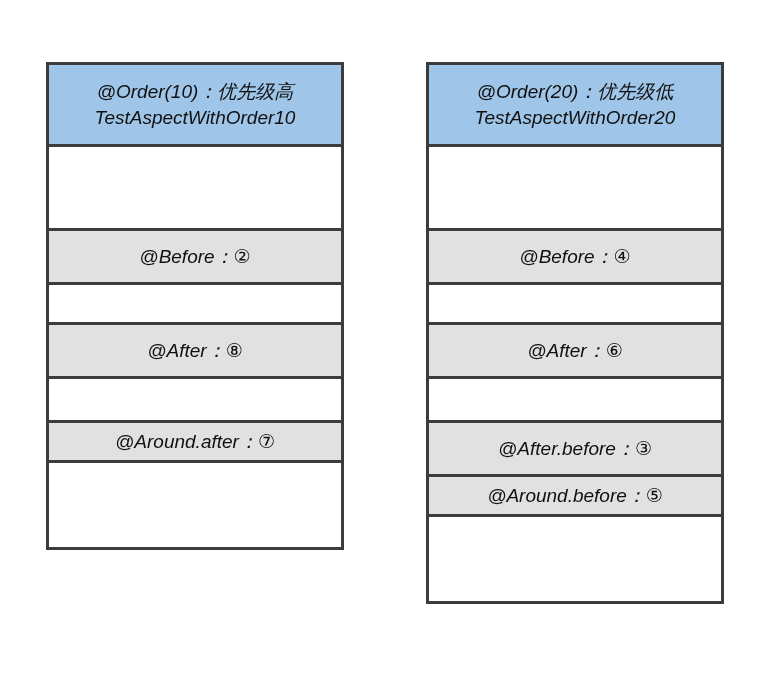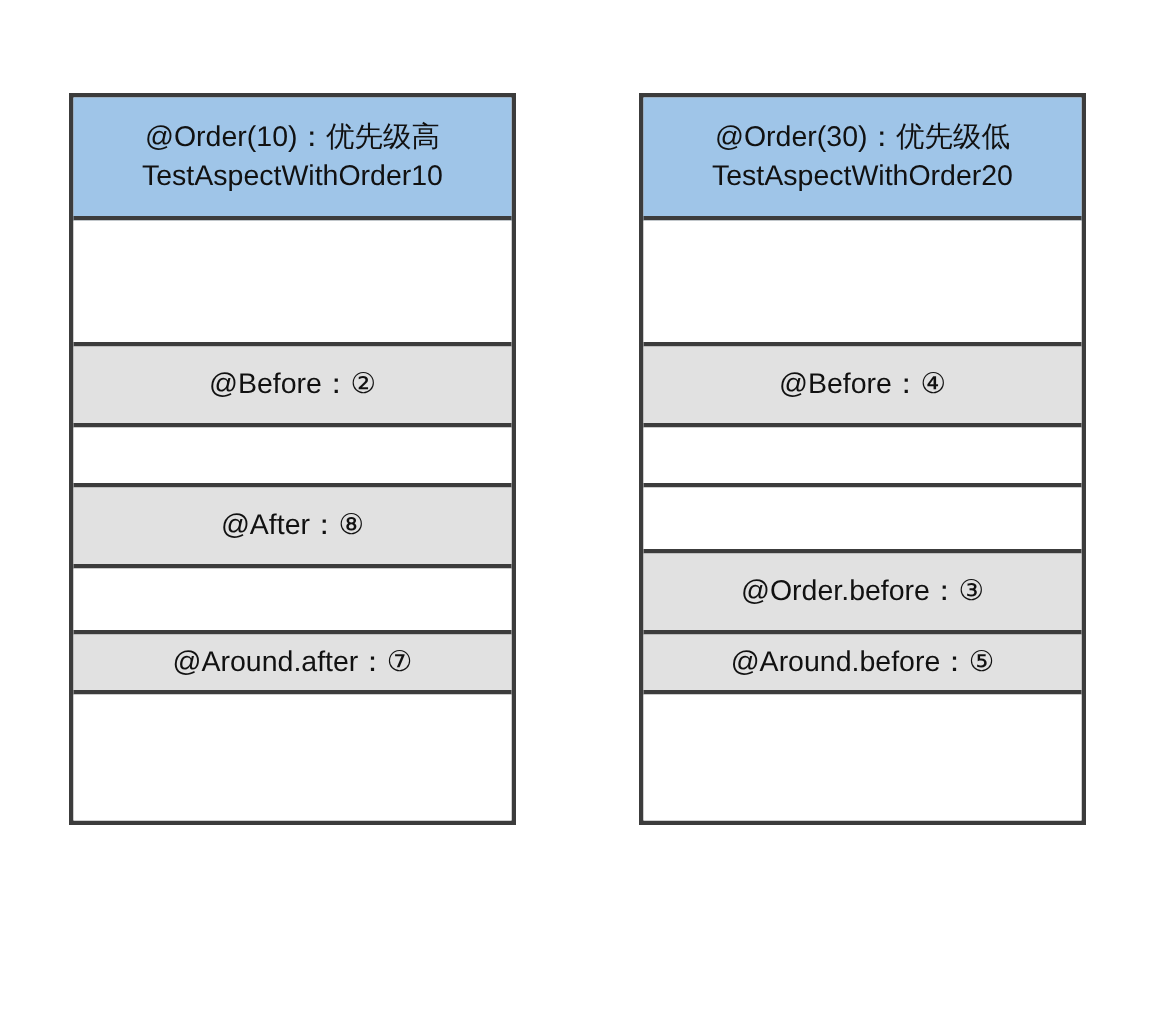--- a/index.html
+++ b/index.html
@@ -35,20 +35,21 @@
   .row{
     box-sizing:border-box;
     border-bottom:3px solid var(--border);
     display:flex;
     align-items:center;
     justify-content:center;
     text-align:center;
     font-size:19px;
     line-height:1.35;
     background:#ffffff;
+    font-style:italic;
   }
   .row:last-child{ border-bottom:none; }
 
   .row.header{
     height:82px;
     background:var(--header-bg);
     flex-direction:column;
     font-size:19px;
   }
   .row.cell{
@@ -83,31 +84,34 @@
     </div>
     <div class="row spacer-thin-b"></div>
     <div class="row cell around-after">
       <span>@Around.after：⑦</span>
     </div>
     <div class="row spacer-tall"></div>
   </div>
 
   <div class="aspect-table right">
     <div class="row header">
-      <div class="header-line">@Order(30)：优先级低</div>
+      <div class="header-line">@Order(20)：优先级低</div>
       <div class="header-line">TestAspectWithOrder20</div>
     </div>
     <div class="row spacer-tall"></div>
     <div class="row cell">
       <span>@Before：④</span>
     </div>
     <div class="row spacer-thin-a"></div>
+    <div class="row cell">
+      <span>@After：⑥</span>
+    </div>
     <div class="row spacer-thin-b"></div>
     <div class="row cell">
-      <span>@Order.before：③</span>
+      <span>@After.before：③</span>
     </div>
     <div class="row cell around-after">
       <span>@Around.before：⑤</span>
     </div>
     <div class="row spacer-tall"></div>
   </div>
 
 </div>
 
 </body></html>

